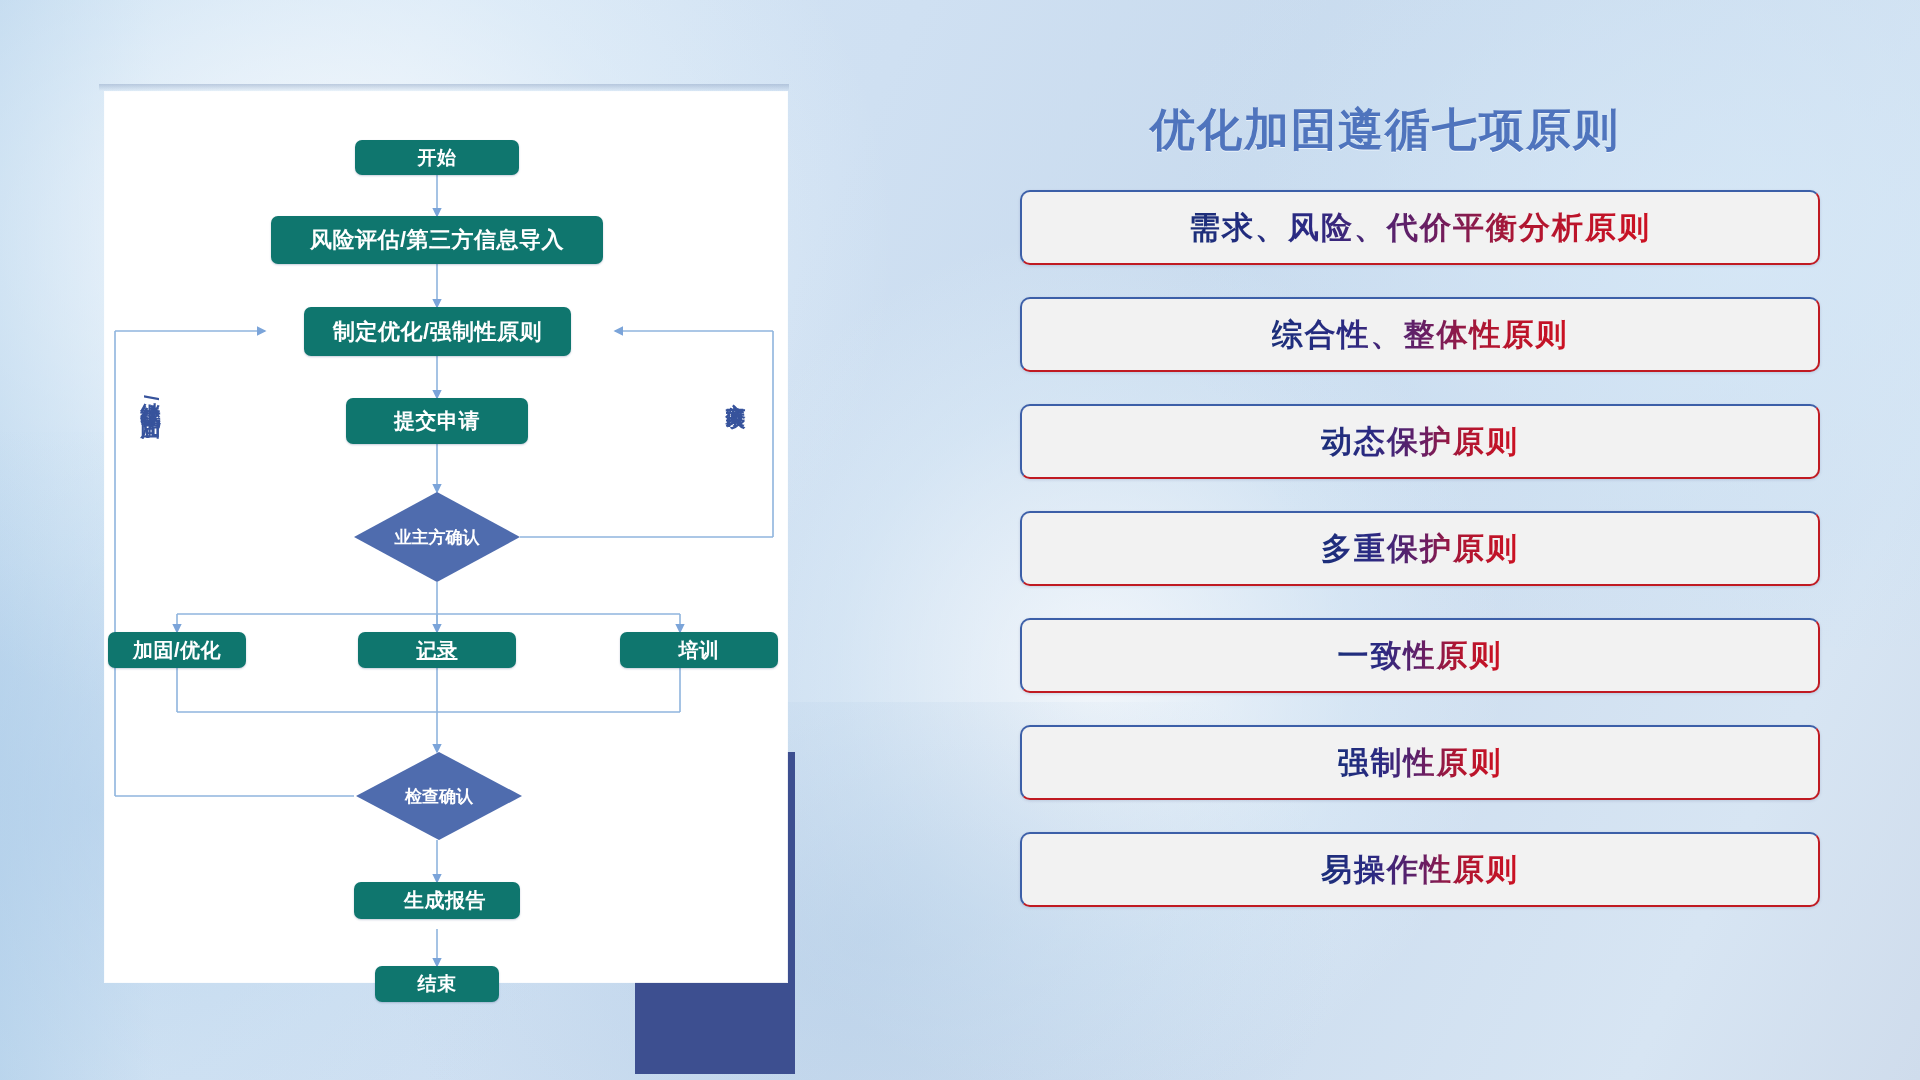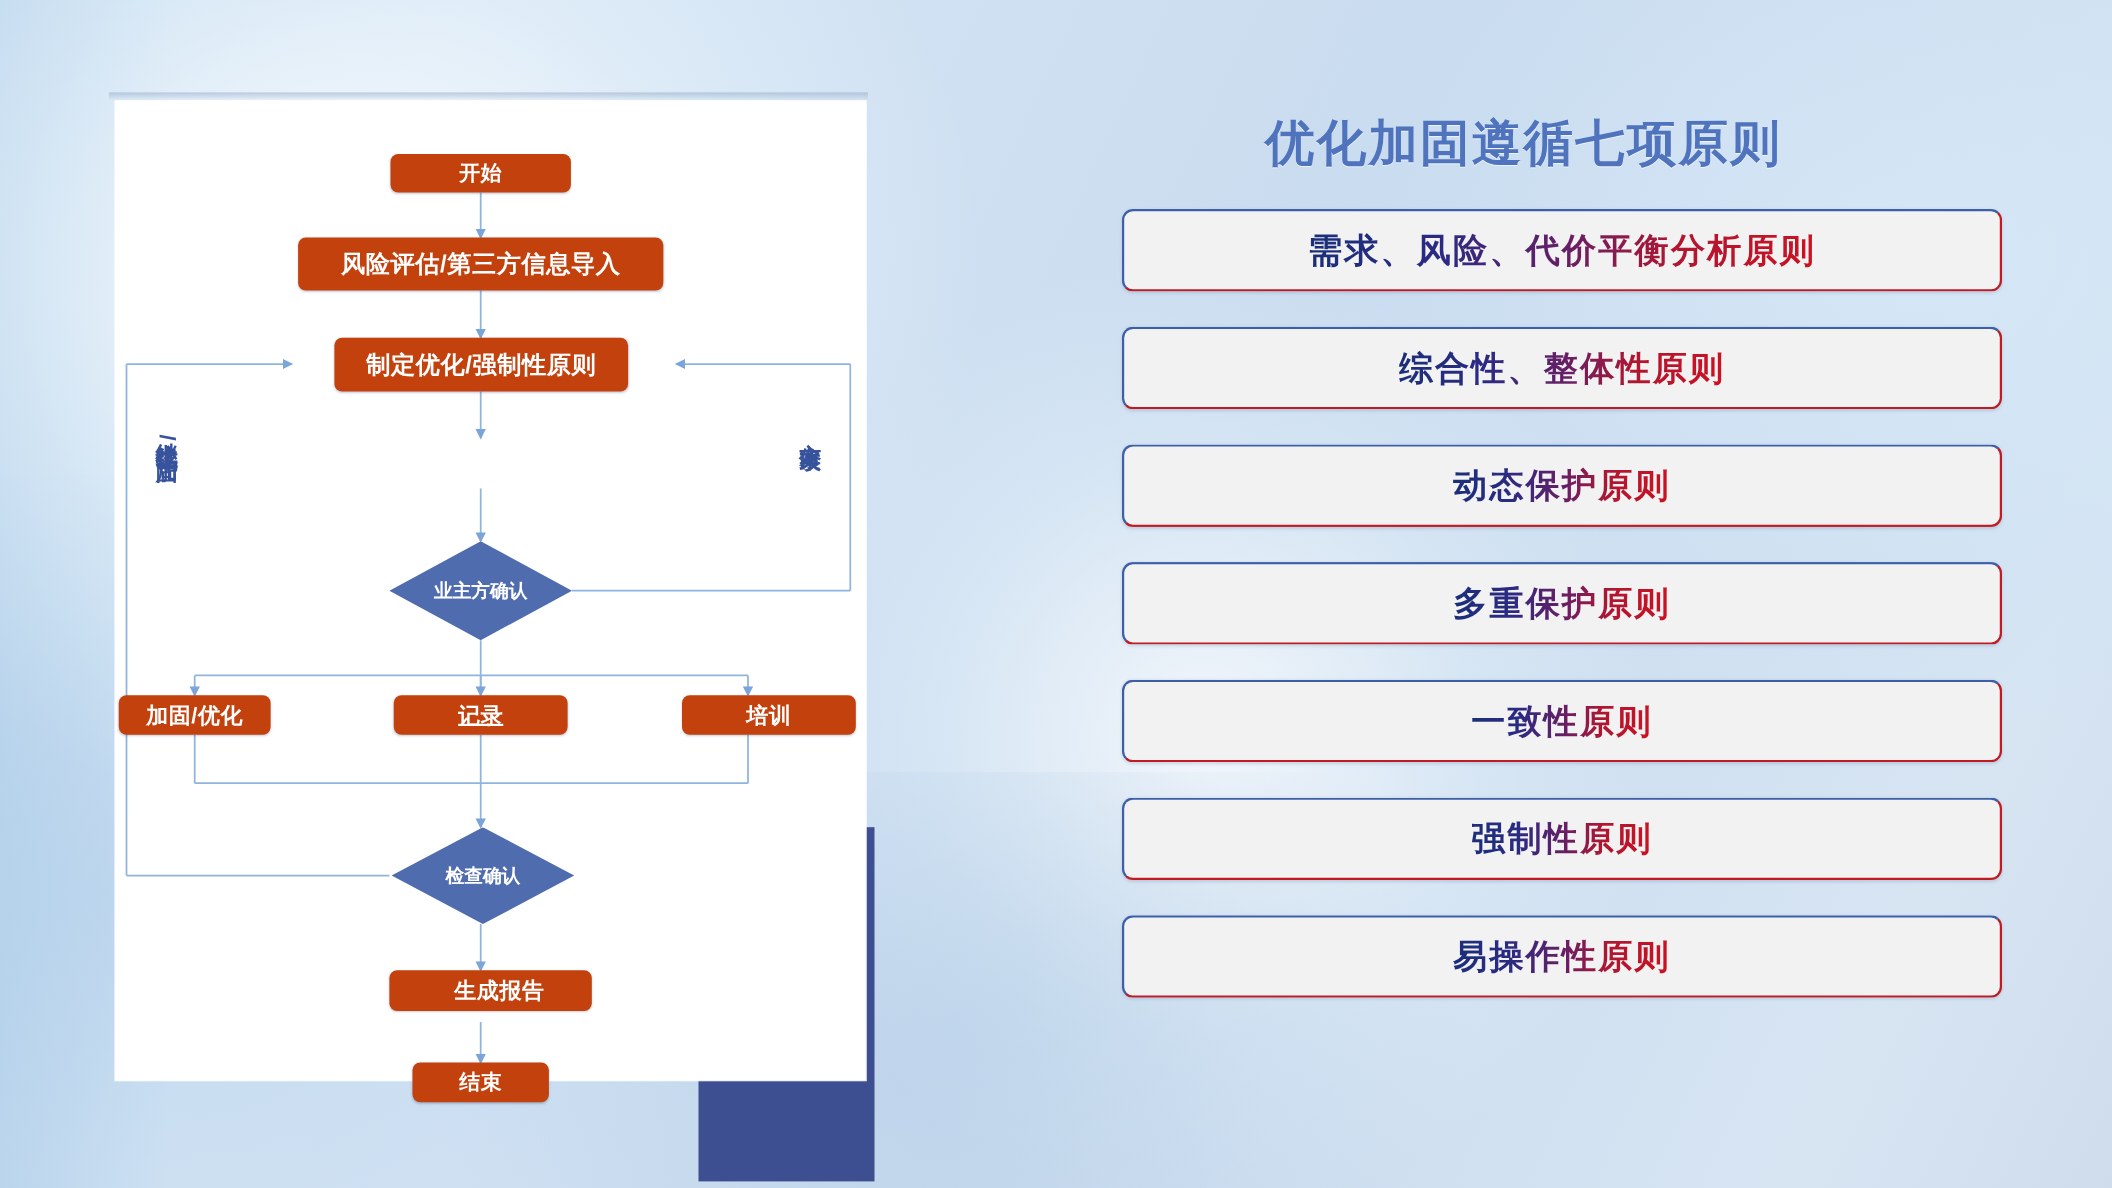--- a/index.html
+++ b/index.html
@@ -53,21 +53,21 @@
     box-shadow:0 0 0 1px rgba(255,255,255,.9);
   }
   #flow-card::before{
     content:"";position:absolute;left:-6px;top:-8px;width:690px;height:7px;
     background:linear-gradient(180deg,rgba(150,170,200,.55),rgba(150,170,200,0));
   }
   #flow-svg{position:absolute;left:0;top:0;}
 
   .node{
     position:absolute;box-sizing:border-box;
-    background:#c2410c;border-radius:7px;
+    background:#0f766e;border-radius:7px;
     color:#ffffff;font-weight:bold;
     display:flex;align-items:center;justify-content:center;
     letter-spacing:.5px;
     box-shadow:0 1px 2px rgba(40,60,110,.25);
   }
   .diamond{
     position:absolute;
     display:flex;align-items:center;justify-content:center;
     color:#ffffff;font-weight:bold;
   }
@@ -181,20 +181,23 @@
     </div>
 
     <div class="node" style="left:166px;top:124px;width:332px;height:48px;font-size:22px;">
       <span>风险评估/第三方信息导入</span>
     </div>
 
     <div class="node" style="left:199px;top:215px;width:267px;height:49px;font-size:22px;">
       <span>制定优化/强制性原则</span>
     </div>
 
+    <div class="node" style="left:241px;top:306px;width:182px;height:46px;font-size:21px;">
+      <span>提交申请</span>
+    </div>
 
     <div class="diamond" style="left:249px;top:400px;width:166px;height:90px;font-size:17px;">
       <span class="dshape"></span>
       <span class="dlabel">业主方确认</span>
     </div>
 
     <div class="node" style="left:3px;top:540px;width:138px;height:36px;font-size:20px;">
       <span>加固/优化</span>
     </div>
 
@@ -204,21 +207,21 @@
 
     <div class="node" style="left:496px;top:540px;width:158px;height:36px;font-size:20px;margin-left:19px;">
       <span>培训</span>
     </div>
 
     <div class="diamond" style="left:251px;top:660px;width:166px;height:88px;font-size:17px;">
       <span class="dshape"></span>
       <span class="dlabel">检查确认</span>
     </div>
 
-    <div class="node" style="left:249px;top:790px;width:184px;height:37px;font-size:20px;padding-left:16px;">
+    <div class="node" style="left:249px;top:790px;width:166px;height:37px;font-size:20px;padding-left:16px;">
       <span>生成报告</span>
     </div>
 
     <div class="node" style="left:270px;top:874px;width:124px;height:36px;font-size:19px;">
       <span>结束</span>
     </div>
 
     <div class="vlabel" style="left:35px;top:295px;font-size:20px;">继续优化/加固</div>
 
     <div class="vlabel" style="left:620px;top:295px;font-size:20px;">方案修改</div>

